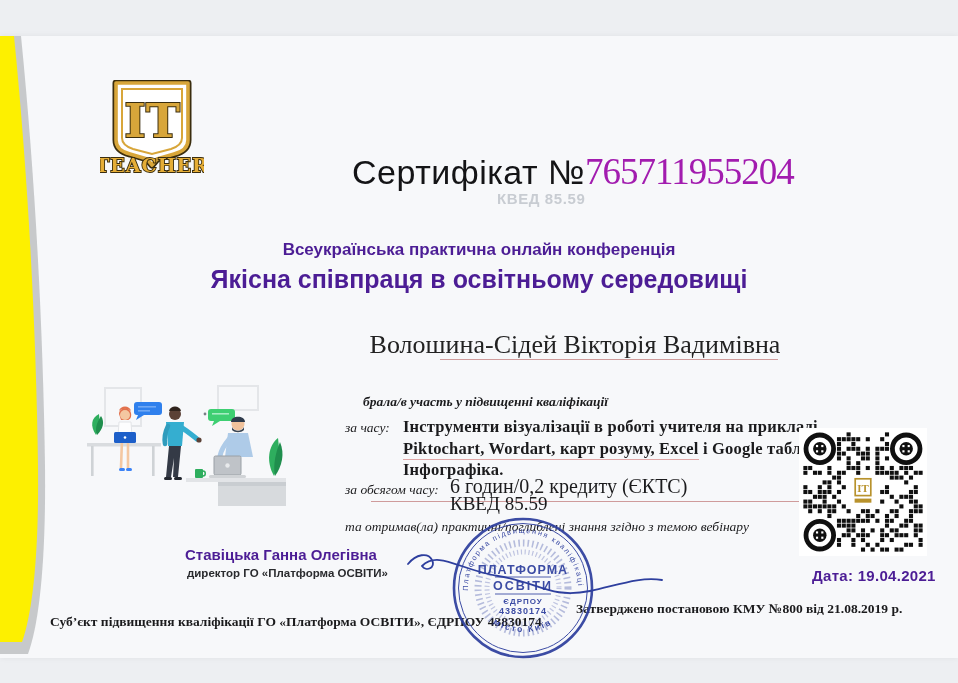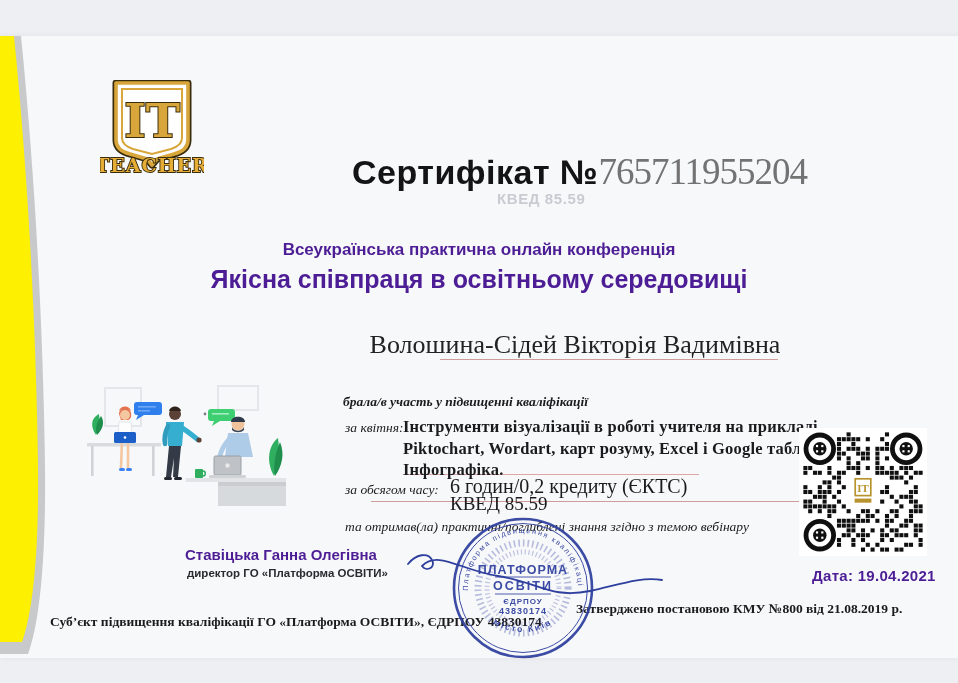--- a/index.html
+++ b/index.html
@@ -6,31 +6,31 @@
   body{width:958px;height:683px;overflow:hidden;background:#edeff2;
        font-family:"Liberation Sans",sans-serif;}
   .stage{position:relative;width:958px;height:560px;background:#edeff2;}
   .abs{position:absolute;}
   .sheet{left:0;top:36px;width:958px;height:622px;background:#f7f8fa;
          box-shadow:0 0 6px rgba(0,0,0,.06);}
   .sans-b{font-family:"Liberation Sans",sans-serif;font-weight:700;color:#4c1d95;}
   .serif{font-family:"Liberation Serif",serif;color:#1b1b1d;}
   .it{font-style:italic;}
   .nowrap{white-space:nowrap;}
-  .title-label{font-size:34px;font-weight:700;letter-spacing:.5px;color:#141416;}
+  .title-label{font-size:34px;font-weight:400;letter-spacing:.5px;color:#141416;}
   .title-num{font-family:"Liberation Serif",serif;font-size:37px;font-weight:400;
-             color:#737373;letter-spacing:-1px;}
+             color:#a21caf;letter-spacing:-1px;}
   .kved-gray{font-size:15px;font-weight:700;color:#c8ccd2;letter-spacing:.6px;}
   .conf1{font-size:17px;}
   .conf2{font-size:25px;}
   .center-row{left:6px;width:946px;text-align:center;}
   .name{font-size:26px;color:#222;}
   .lbl{font-size:13.5px;}
   .topic{font-size:16.5px;font-weight:700;letter-spacing:.2px;}
-  .red-underline{border-bottom:1.5px solid #dfa6a6;padding-bottom:16px;}
+  .red-underline{border-bottom:1.5px solid #dfa6a6;padding-bottom:1px;}
   .thin-red{background:#cf9b9b;height:1px;}
   .dur{font-size:20px;}
   .kved2{font-size:19px;}
   .footer-t{font-family:"Liberation Serif",serif;font-weight:700;font-size:13.5px;color:#1b1b1d;}
   .signer-name{font-size:15px;}
   .signer-title{font-size:11.5px;font-weight:700;color:#2a2b2e;}
   .date{font-size:15px;letter-spacing:.3px;}
   .qr-box{left:799px;top:428px;width:128px;height:128px;background:#ffffff;
           display:flex;align-items:center;justify-content:center;z-index:6;}
   .stamp-wrap{left:448px;top:513px;width:150px;height:150px;opacity:.93;z-index:4;}
@@ -125,23 +125,23 @@
     <path d="M125,87 c3,0 3,5 0,5" stroke="#2eae5e" stroke-width="1.5" fill="none"></path>
 
     <rect x="108" y="94" width="100" height="4" fill="#e2e4e7"></rect>
     <rect x="140" y="98" width="68" height="24" fill="#d7dadd"></rect>
     <rect x="140" y="98" width="68" height="4" fill="#c9cdd1"></rect>
 
     <path d="M196,92 C188,78 190,62 200,54 C202,68 201,82 196,92 Z" fill="#2eae5e"></path>
     <path d="M197,92 C204,82 207,70 202,58 C197,70 195,82 197,92 Z" fill="#1f8e4d"></path>
   </svg>
 
-  <div class="abs serif it lbl nowrap" style="left:343px;top:394px;font-weight:700;font-family:Liberation Serif, serif;">брала/в участь у підвищенні кваліфікації</div>
-
-  <div class="abs serif it lbl nowrap" style="left:345px;top:420px;">за квітня:</div>
+  <div class="abs serif it lbl nowrap" style="left:363px;top:394px;font-weight:700;font-family:Liberation Serif, serif;">брала/в участь у підвищенні кваліфікації</div>
+
+  <div class="abs serif it lbl nowrap" style="left:345px;top:420px;">за часу:</div>
   <div class="abs serif topic nowrap" style="left:403px;top:417px;">Інструменти візуалізації в роботі учителя на прикладі</div>
   <div class="abs serif topic nowrap" style="left:403px;top:439px;"><span class="red-underline">Piktochart, Wordart, карт розуму, Excel</span><span> і Google таблиць</span></div>
   <div class="abs serif topic nowrap" style="left:403px;top:460px;">Інфографіка.</div>
 
   <div class="abs serif it lbl nowrap" style="left:345px;top:482px;">за обсягом часу:</div>
   <div class="abs serif dur nowrap" style="left:450px;top:475px;">6 годин/0,2 кредиту (ЄКТС)</div>
   <div class="abs thin-red" style="left:371px;top:501px;width:448px;z-index:1;"></div>
   <div class="abs serif kved2 nowrap" style="left:450px;top:493px;z-index:2;">КВЕД 85.59</div>
 
   <div class="abs serif it lbl nowrap" style="left:345px;top:519px;">та отримав(ла) практичні/поглиблені знання згідно з темою вебінару</div>

